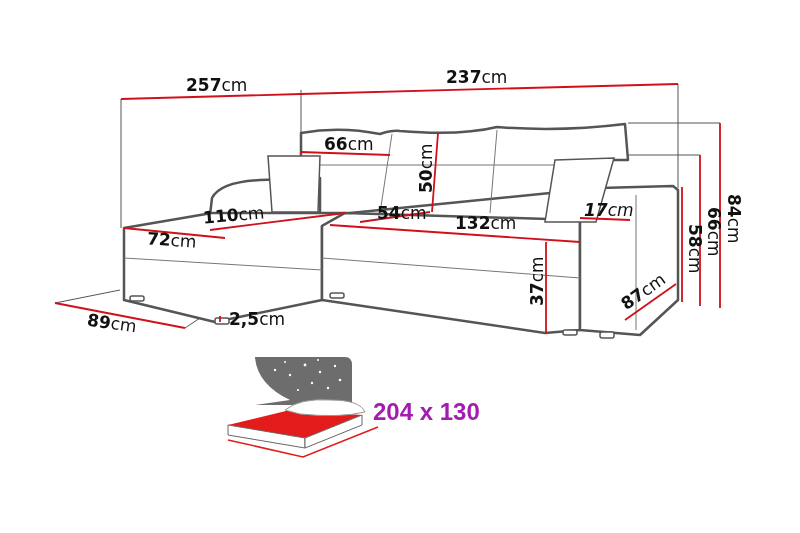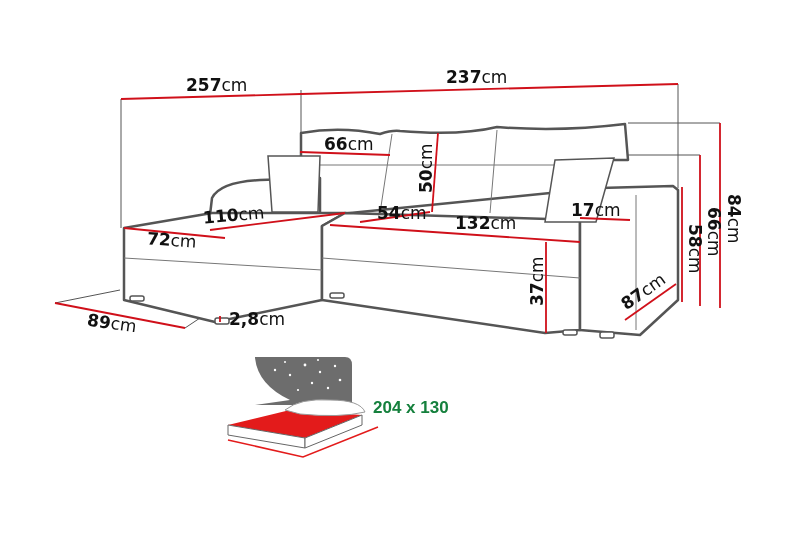--- a/index.html
+++ b/index.html
@@ -3,21 +3,21 @@
   <meta charset="utf-8">
   <style>
     html, body { margin: 0; padding: 0; background: #ffffff; }
     body { width: 800px; height: 533px; position: relative; overflow: hidden; font-family: "DejaVu Sans", sans-serif; }
     svg { position: absolute; left: 0; top: 0; }
     .lbl { position: absolute; font-size: 17px; color: #111; white-space: nowrap; line-height: 1; }
     .lbl b { font-weight: bold; }
     .lbl .u { font-weight: normal; }
     .rot90 { transform-origin: 0 0; transform: rotate(-90deg); }
     .rot90cw { transform-origin: 0 0; transform: rotate(90deg); }
-    .bedtxt { position: absolute; font-size: 17px; color: #15803d; font-weight: bold; font-family: "Liberation Sans", sans-serif; white-space: nowrap; }
+    .bedtxt { position: absolute; font-size: 24px; color: #a21caf; font-weight: bold; font-family: "Liberation Sans", sans-serif; white-space: nowrap; }
   </style>
 </head>
 <body>
 
 <svg width="800" height="533" viewBox="0 0 800 533">
   <g fill="none" stroke="#555" stroke-width="1">
 
     <line x1="121" y1="99" x2="121" y2="228"></line>
     <line x1="301" y1="90" x2="301" y2="133"></line>
     <line x1="678" y1="84" x2="678" y2="188"></line>
@@ -106,22 +106,22 @@
 </svg>
 
 <div class="lbl" style="left:186px;top:77px;"><b>257</b><span class="u">cm</span></div>
 <div class="lbl" style="left:446px;top:69px;text-align:right;"><b>237</b><span class="u">cm</span></div>
 <div class="lbl" style="left:324px;top:136px;"><b>66</b><span class="u">cm</span></div>
 <div class="lbl rot90" style="left:418px;top:193px;"><b>50</b><span class="u">cm</span></div>
 <div class="lbl" style="left:203px;top:207px;transform:rotate(-5deg);"><b>110</b><span class="u">cm</span></div>
 <div class="lbl" style="left:147px;top:232px;transform:rotate(4deg);"><b>72</b><span class="u">cm</span></div>
 <div class="lbl" style="left:377px;top:205px;"><b>54</b><span class="u">cm</span></div>
 <div class="lbl" style="left:455px;top:215px;"><b>132</b><span class="u">cm</span></div>
-<div class="lbl" style="left:571px;top:202px;"><b>17</b><span class="u">cm</span></div>
+<div class="lbl" style="left:584px;top:202px;font-style:italic;"><b>17</b><span class="u">cm</span></div>
 <div class="lbl rot90" style="left:529px;top:306px;"><b>37</b><span class="u">cm</span></div>
 <div class="lbl" style="left:628px;top:296px;transform:rotate(-35deg);transform-origin:0 100%;"><b>87</b><span class="u">cm</span></div>
 <div class="lbl" style="left:87px;top:315px;transform:rotate(8deg);"><b>89</b><span class="u">cm</span></div>
-<div class="lbl" style="left:229px;top:311px;"><b>2,8</b><span class="u">cm</span></div>
+<div class="lbl" style="left:229px;top:311px;"><b>2,5</b><span class="u">cm</span></div>
 <div class="lbl rot90cw" style="left:703px;top:224px;"><b>58</b><span class="u">cm</span></div>
 <div class="lbl rot90cw" style="left:722px;top:207px;"><b>66</b><span class="u">cm</span></div>
 <div class="lbl rot90cw" style="left:742px;top:194px;"><b>84</b><span class="u">cm</span></div>
 
 <div class="bedtxt" style="left:373px;top:398px;">204 x 130</div>
 
 </body></html>

